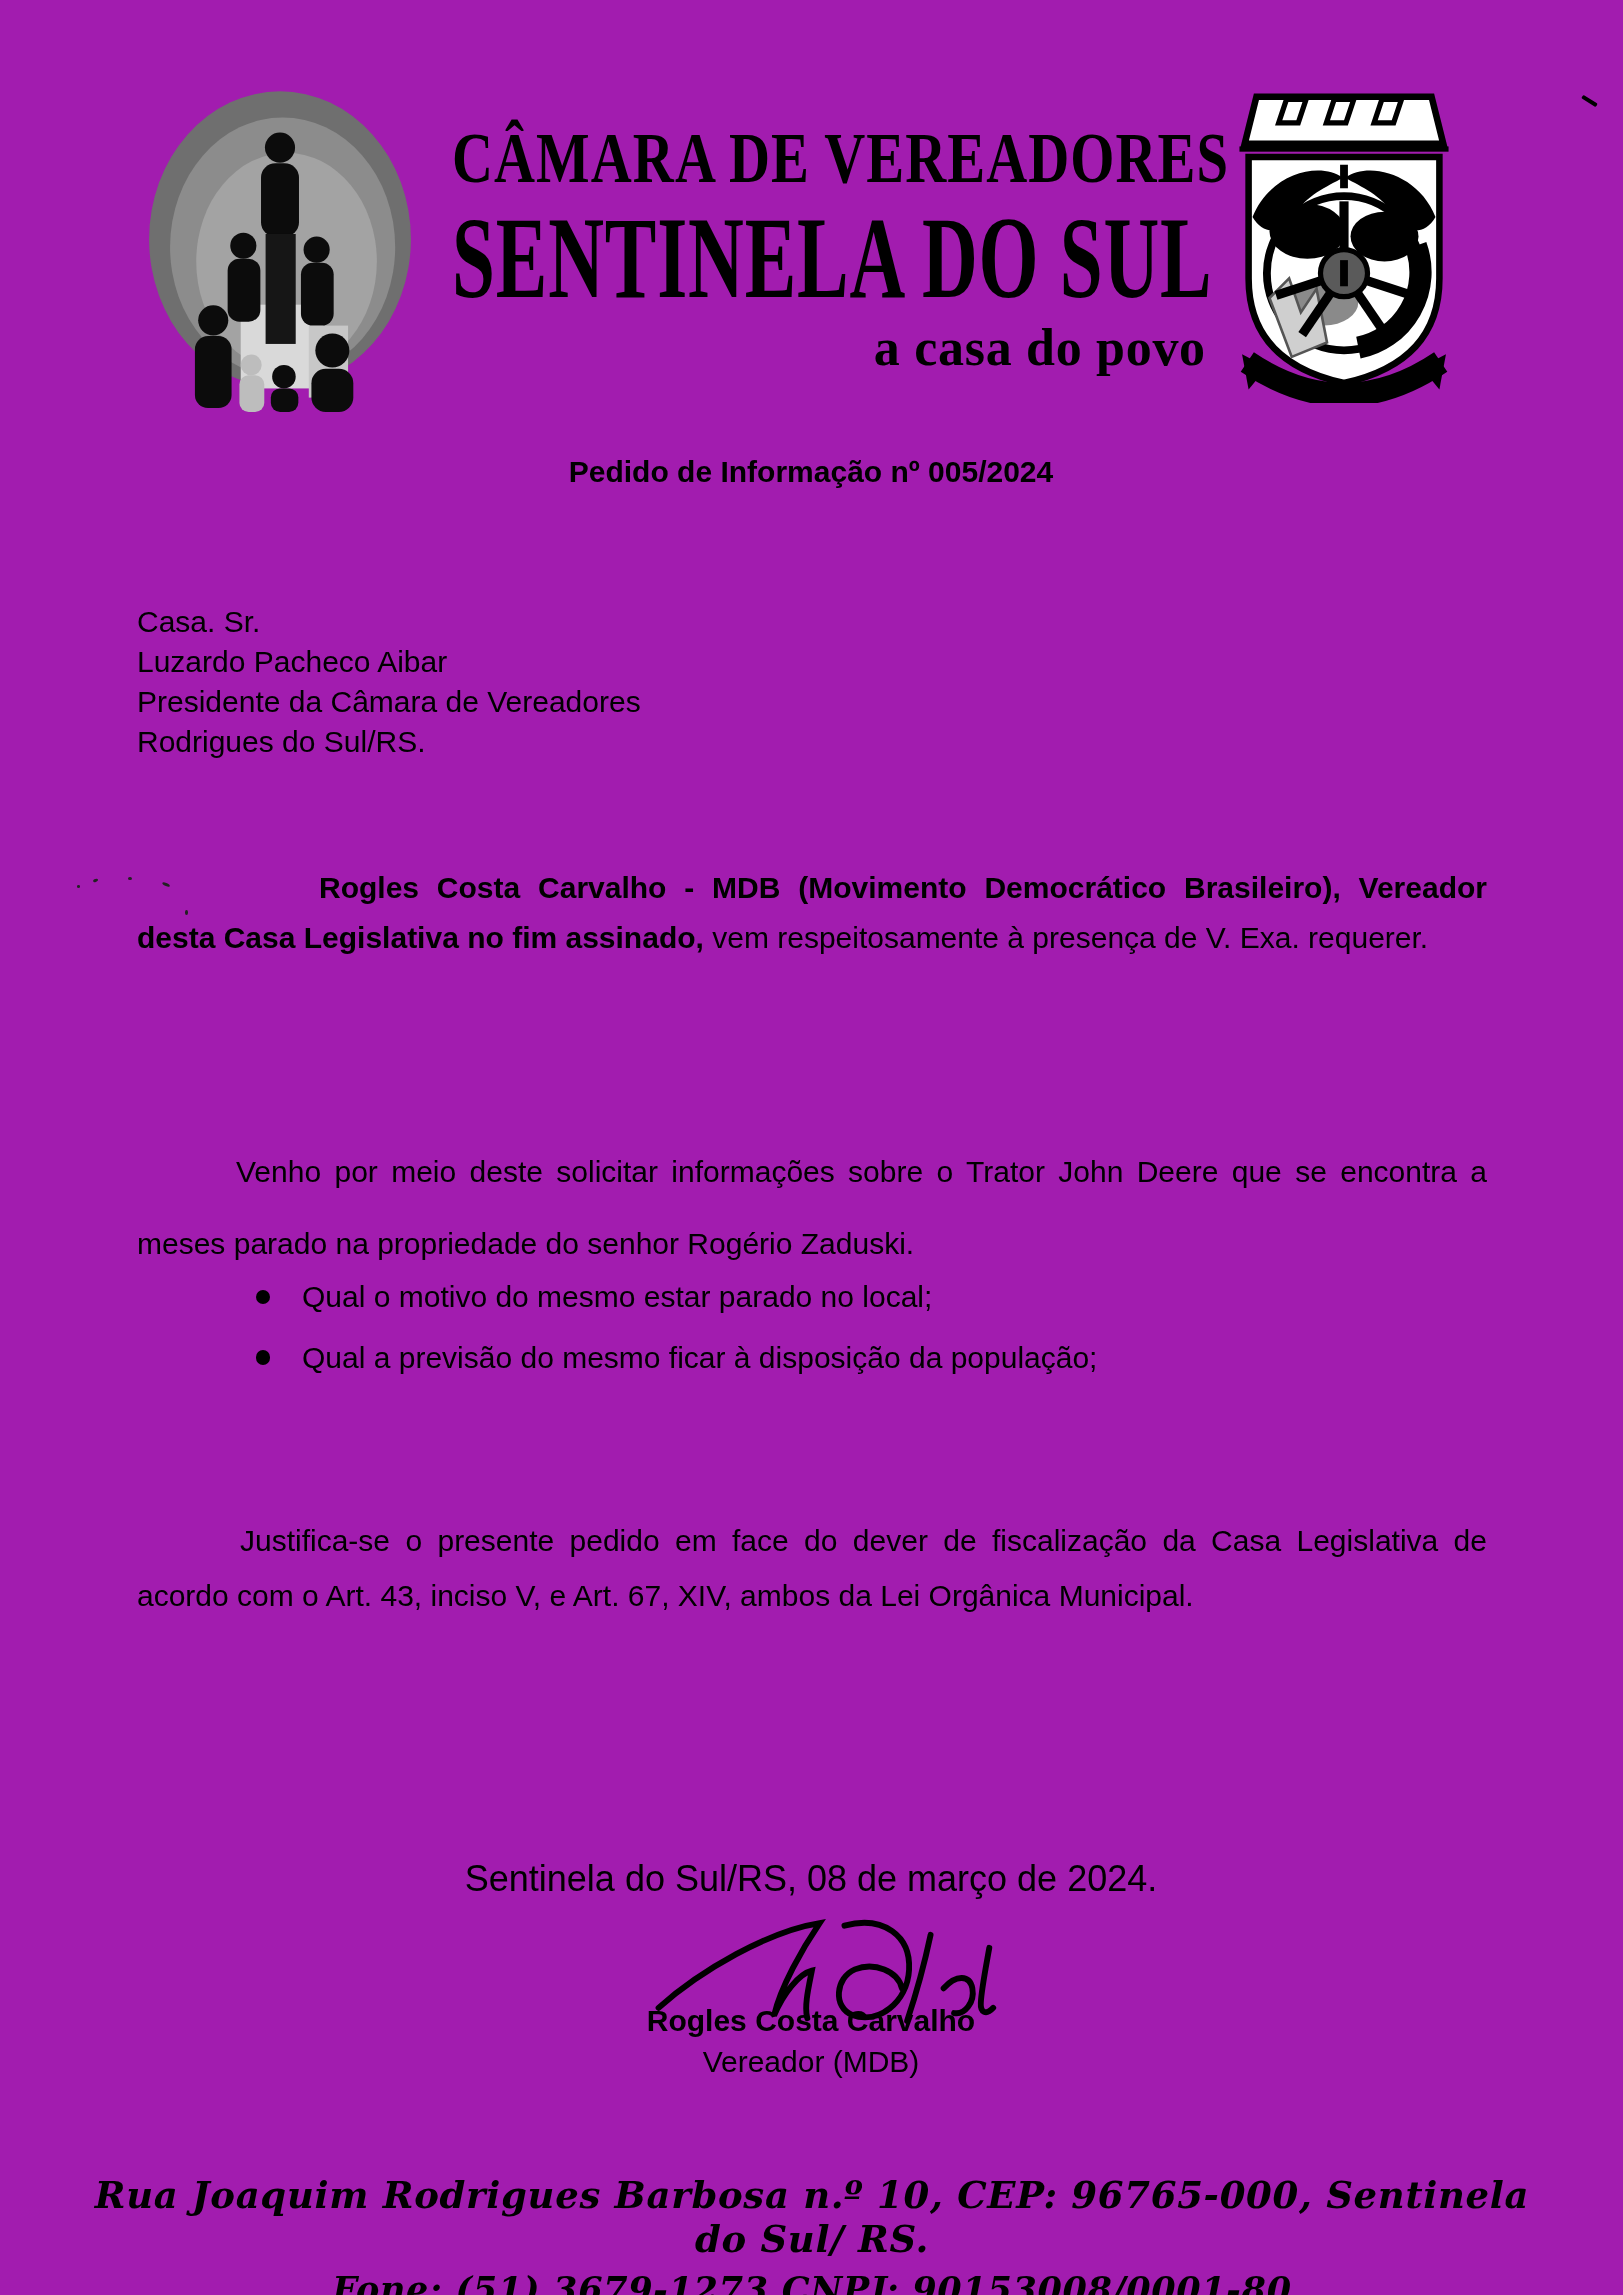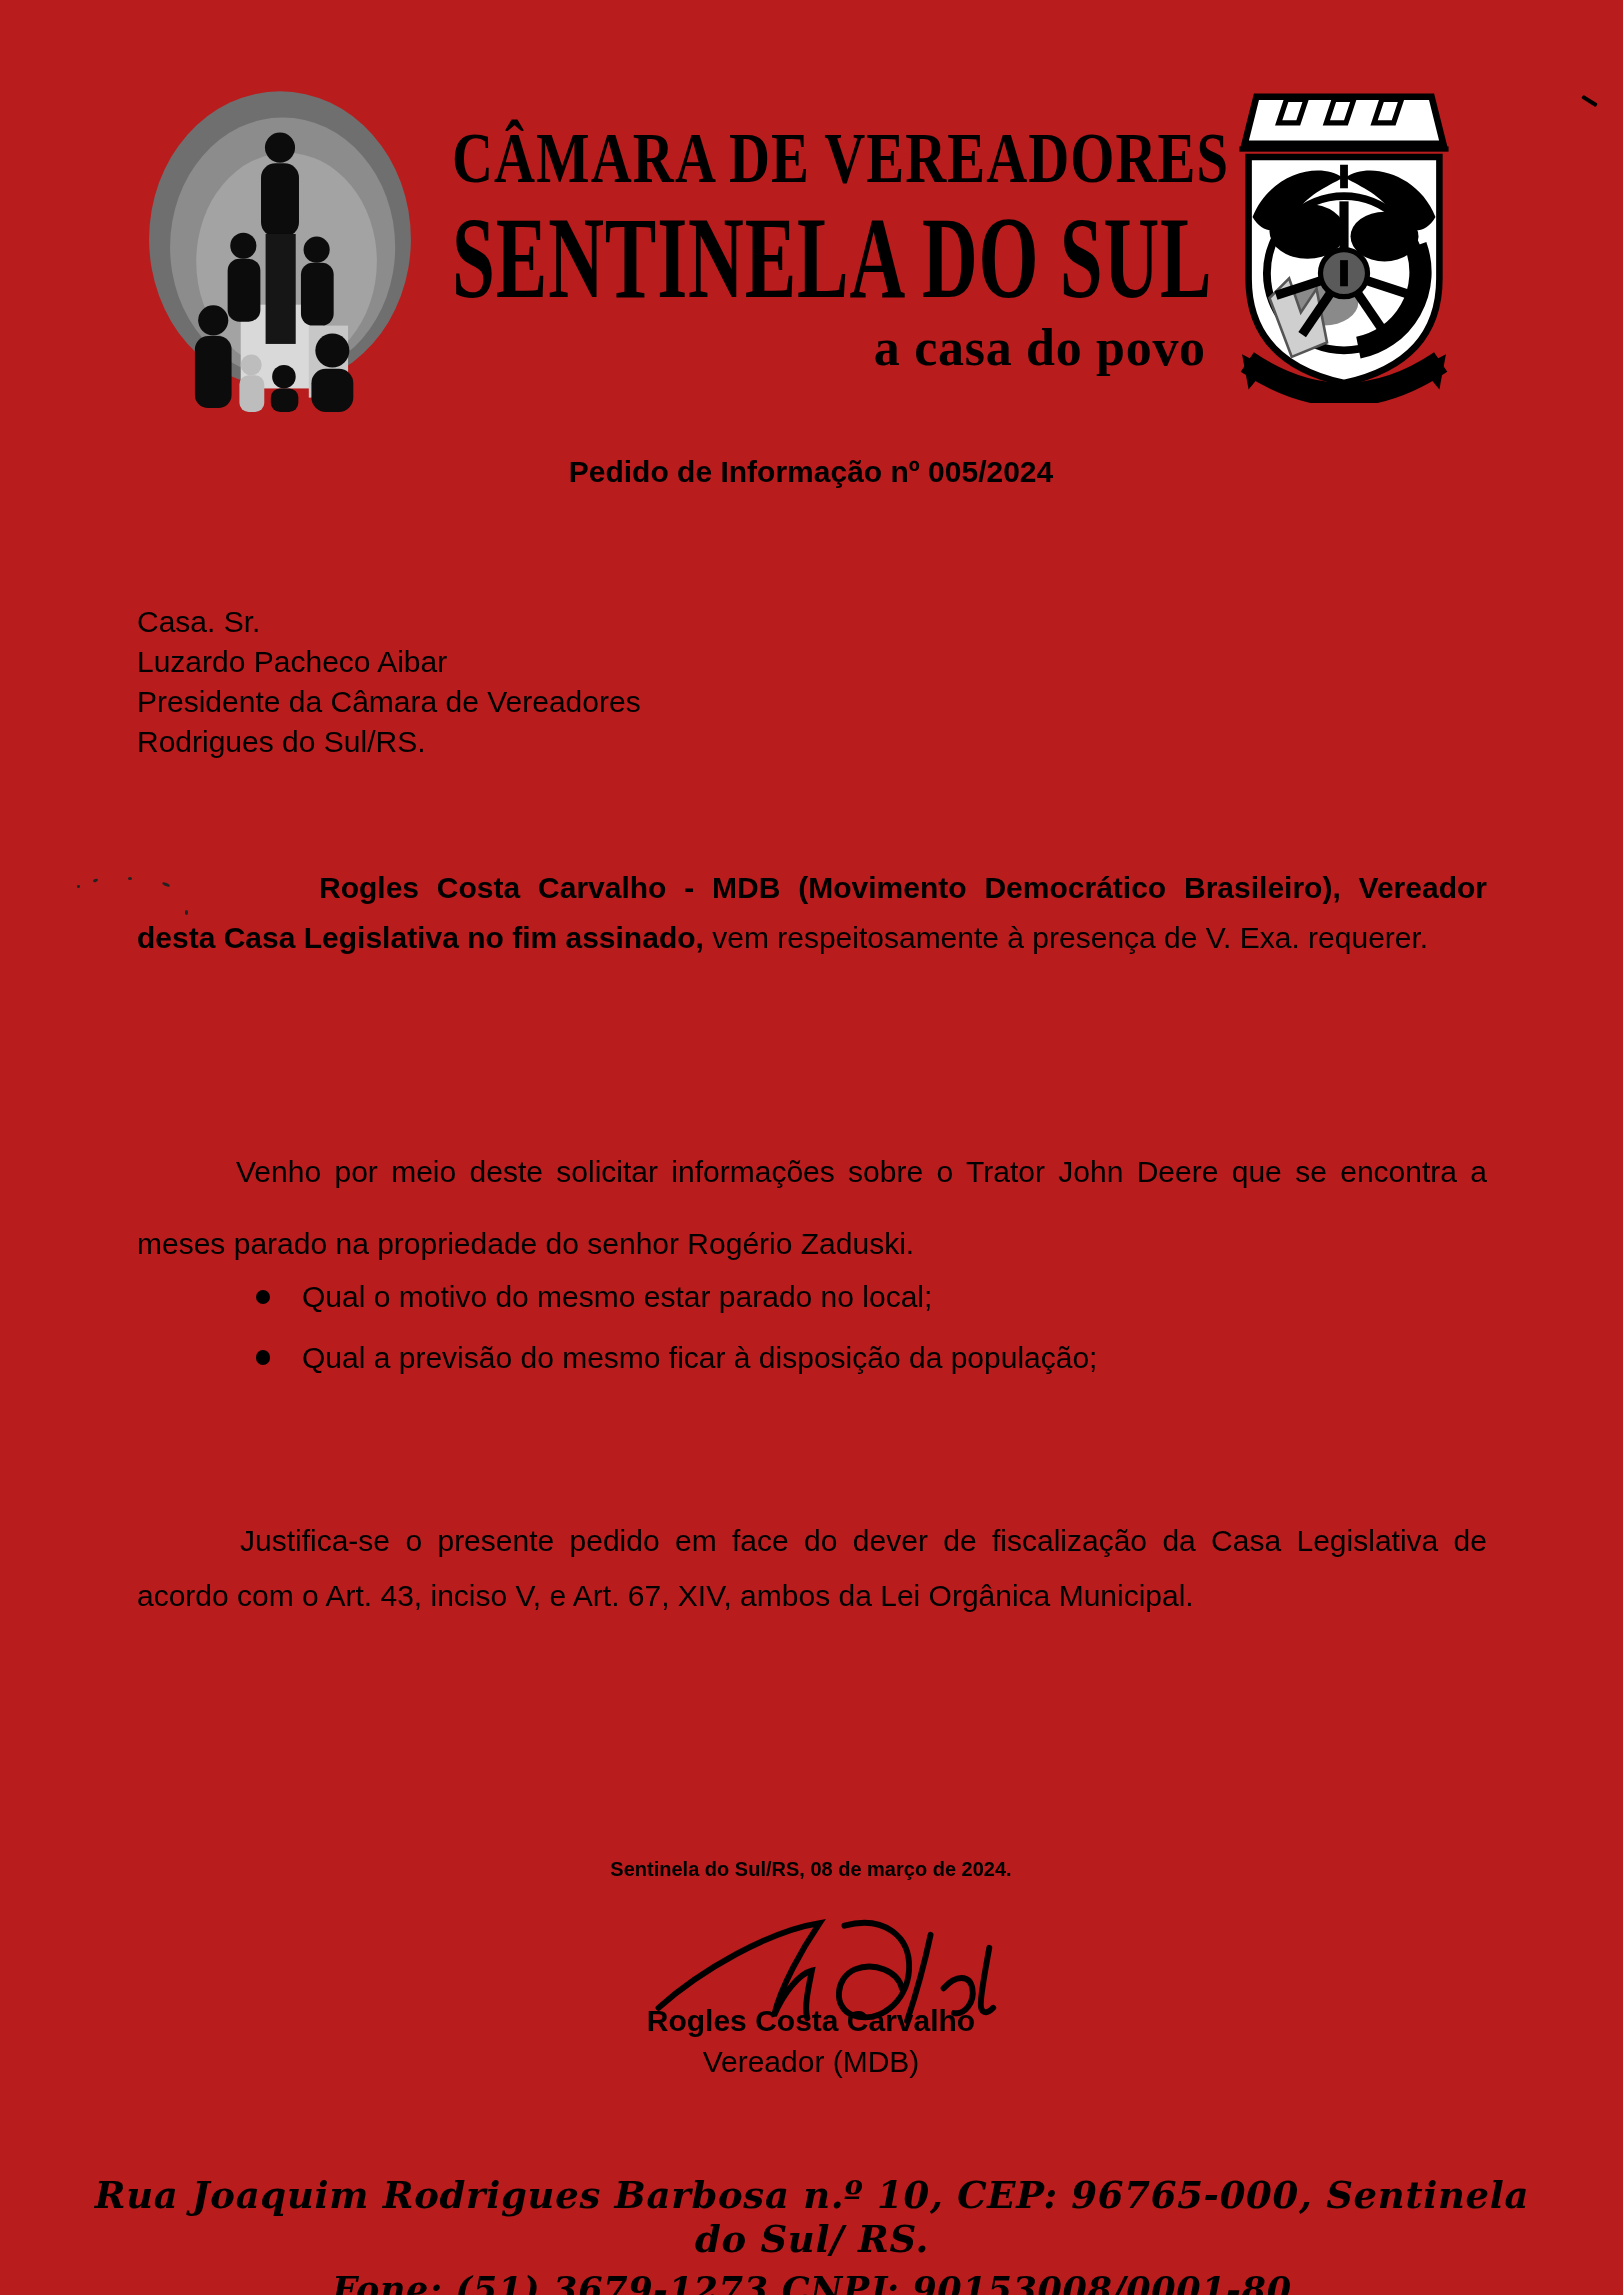--- a/index.html
+++ b/index.html
@@ -1,19 +1,19 @@
 <!DOCTYPE html>
 <html style="font-size:10.5px"><head>
 <meta charset="utf-8">
 <style>
   html,body{margin:0;padding:0;background:#e8e8e8;}
   .page{
     position:relative;
     width:1623px;height:2295px;
-    background:#b91c1c;
+    background:#a21caf;
     overflow:hidden;
     color:#000;
     font-family:"Liberation Sans", sans-serif;
   }
   .abs{position:absolute;}
 
   
   .org-title{left:452px;top:123px;width:763px;}
   .org-line1 span{
     display:inline-block;
@@ -50,21 +50,21 @@
   .p2{top:1136px;line-height:72px;text-indent:99px;}
   .bullets{top:1278px;left:137px;width:1350px;font-size:30px;
     margin:0;padding:0 0 0 165px;list-style:none;}
   .bullets li{position:relative;line-height:37px;margin-bottom:23.6px;}
   .bullets li::before{
     content:"";position:absolute;left:-46px;top:11.8px;
     width:14.4px;height:14.4px;border-radius:50%;background:#000;
   }
   .p3{top:1513px;line-height:55px;text-indent:103px;}
   .p4{top:1681px;line-height:39px;text-indent:139px;}
-  .dateline{left:137px;top:1858px;width:1348px;text-align:center;font-size:20px;font-weight:bold;}
+  .dateline{left:137px;top:1858px;width:1348px;text-align:center;font-size:36px;}
 
   
   .sig-svg{left:648px;top:1910px;width:406px;height:137px;}
   .sig-name{left:137px;top:2004px;width:1348px;text-align:center;
     font-size:30px;font-weight:bold;}
   .sig-role{left:137px;top:2045px;width:1348px;text-align:center;font-size:30px;}
 
   
   .footer-line{
     left:79px;width:1466px;text-align:center;

